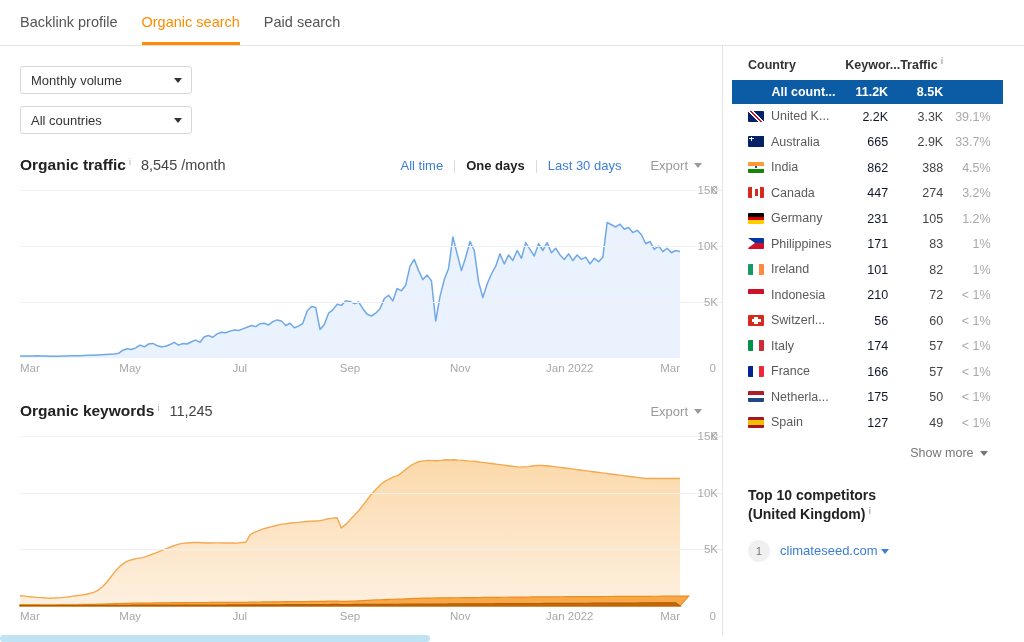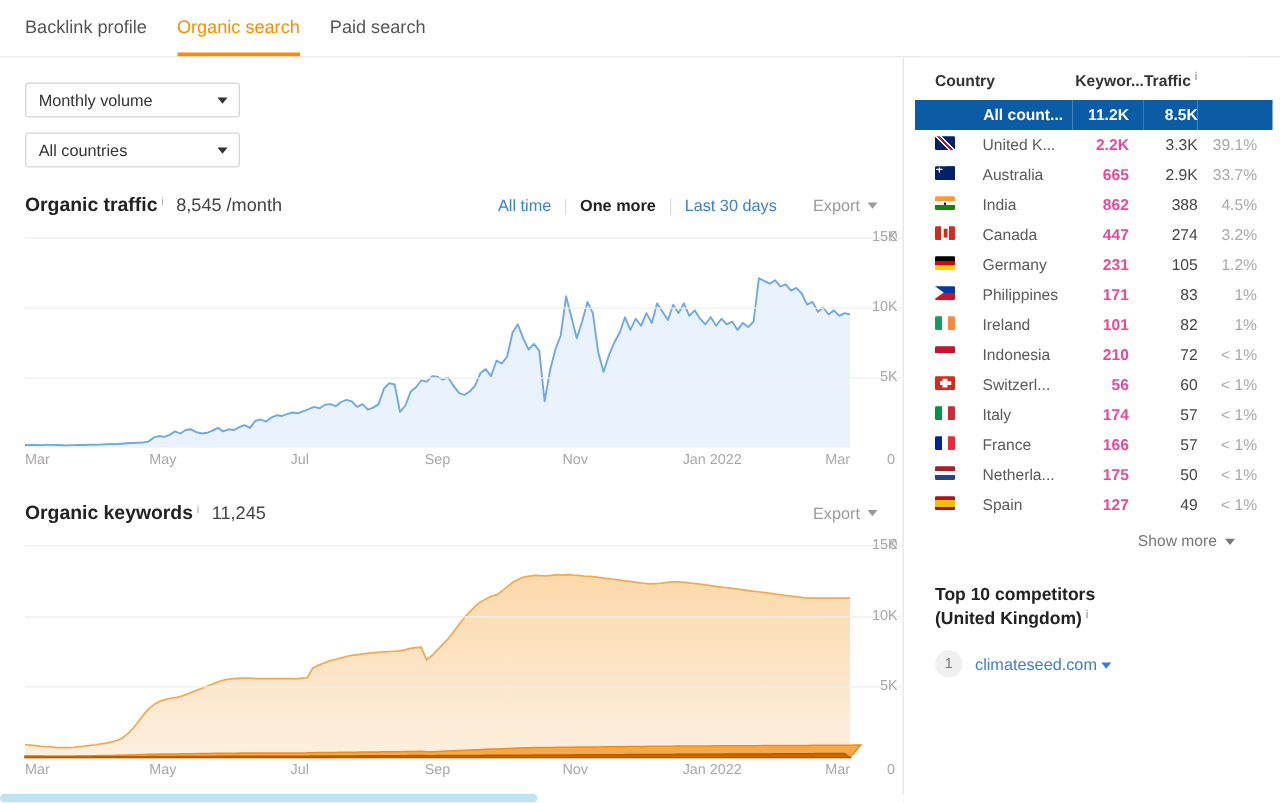--- a/index.html
+++ b/index.html
@@ -114,22 +114,22 @@
   table.ctable { width: 100%; border-collapse: collapse; }
   table.ctable th {
     font-size: 12.5px; font-weight: bold; color: #333; text-align: right;
     padding: 12px 0 8px 0; white-space: nowrap;
   }
   table.ctable th.c-country { text-align: left; padding-left: 16px; }
   table.ctable td {
     font-size: 12.5px; padding: 5px 12px; white-space: nowrap;
   }
   .row-country { padding-left: 16px !important; color: #5a5a5a; }
-  .row-country .flagwrap { display: inline-flex; align-items: flex-start; gap: 22px; }
-  .kwcell { text-align: right; color: #ec4899; font-weight: bold; }
+  .row-country .flagwrap { display: inline-flex; align-items: center; gap: 7px; }
+  .kwcell { text-align: right; color: #0f172a; }
   .trcell { text-align: right; color: #444; padding-right: 0 !important; }
   .pccell { text-align: right; color: #a9a9a9; padding-right: 12px !important; }
   tr.selected { background: #0b5ca5; }
   tr.selected td { color: #fff !important; font-weight: bold; }
   tr.selected .kwcell, tr.selected .trcell, tr.selected .pccell { color: #fff !important; }
   tr.selected .row-country { text-align: right; padding-right: 8px; }
   .showmore {
     text-align: right; font-size: 12.5px; color: #777;
     padding: 10px 12px 0 0; cursor: pointer;
   }
@@ -188,21 +188,21 @@
     </div>
 
     <div class="sec-head">
       <span class="sec-title">Organic traffic</span>
       <i class="infoic">i</i>
       <span class="sec-value">8,545 /month</span>
       <span class="spacer"></span>
       <span class="rangelinks">
         <a>All time</a>
         <span class="divider"></span>
-        <a class="active">One more</a>
+        <a class="active">One days</a>
         <span class="divider"></span>
         <a>Last 30 days</a>
       </span>
       <span class="export">
         <span>Export</span>
         <span class="caret2"></span>
       </span>
     </div>
 
     <div class="chartblock">

